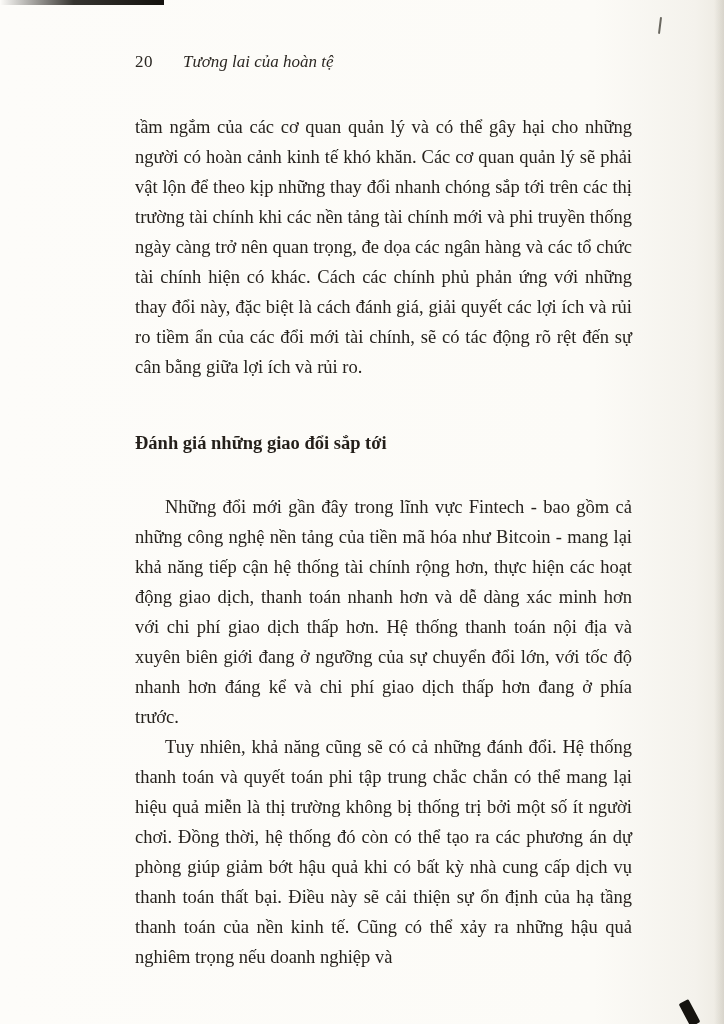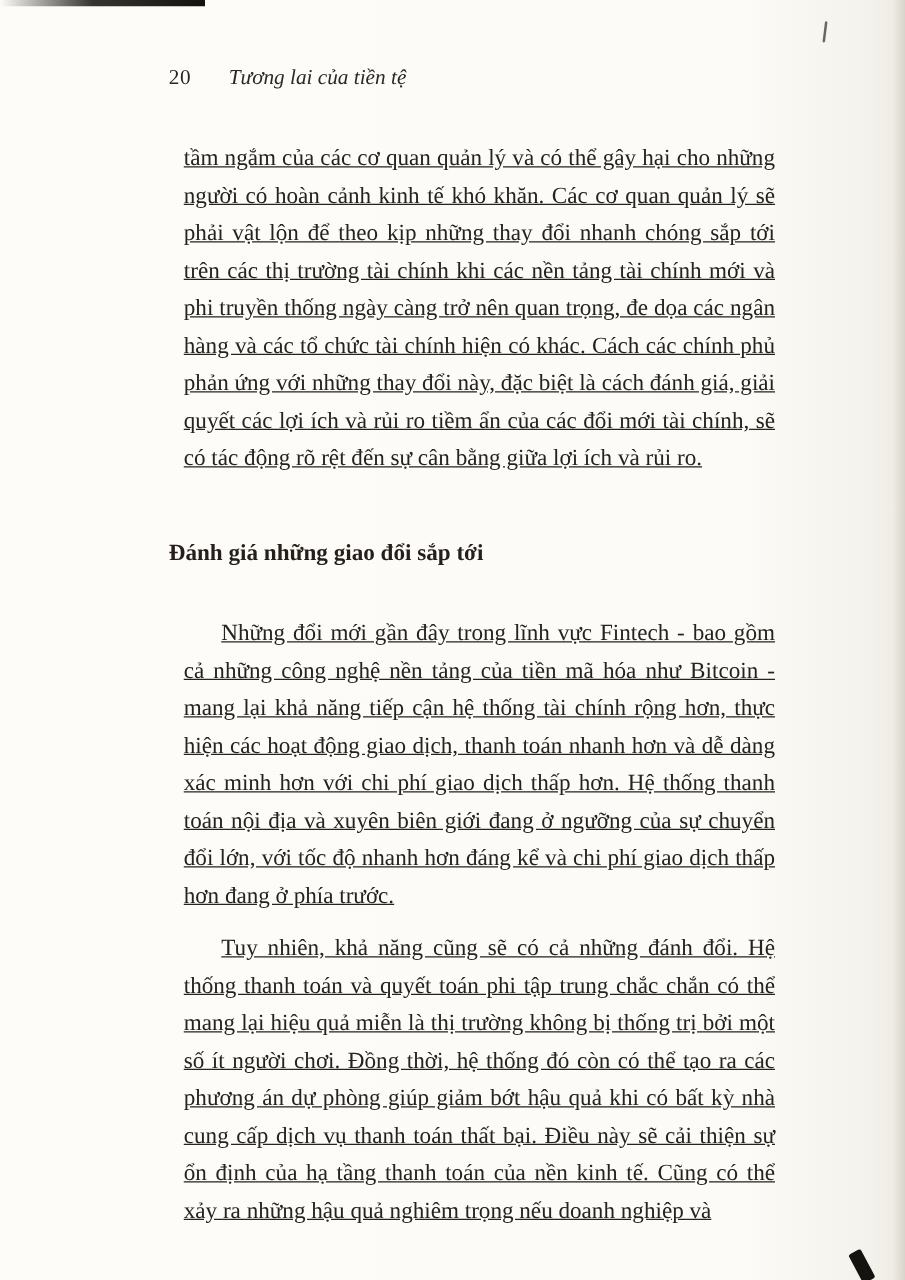--- a/index.html
+++ b/index.html
@@ -40,22 +40,21 @@
     font-style: italic;
     margin-left: 30px;
   }
   .body-text {
     font-size: 18.5px;
     line-height: 30px;
     text-align: justify;
     text-justify: inter-word;
   }
   .para {
-    margin: 12px;
-    text-decoration: underline;
+    margin: 0;
   }
   .para.indent {
     text-indent: 30px;
   }
   .section-heading {
     font-weight: bold;
     font-size: 18.5px;
     margin-top: 46px;
     margin-bottom: 34px;
     color: #241f1a;
@@ -103,21 +102,21 @@
 <body>
 
 <div class="page">
 
   <div class="artifact-right-edge-shadow"></div>
 
   <div class="page-inner">
 
     <div class="page-header">
       <span class="page-number">20</span>
-      <span class="book-title">Tương lai của tiền tệ</span>
+      <span class="book-title">Tương lai của hoàn tệ</span>
     </div>
 
     <div class="body-text">
 
       <p class="para">tầm ngắm của các cơ quan quản lý và có thể gây hại cho những người có hoàn cảnh kinh tế khó khăn. Các cơ quan quản lý sẽ phải vật lộn để theo kịp những thay đổi nhanh chóng sắp tới trên các thị trường tài chính khi các nền tảng tài chính mới và phi truyền thống ngày càng trở nên quan trọng, đe dọa các ngân hàng và các tổ chức tài chính hiện có khác. Cách các chính phủ phản ứng với những thay đổi này, đặc biệt là cách đánh giá, giải quyết các lợi ích và rủi ro tiềm ẩn của các đổi mới tài chính, sẽ có tác động rõ rệt đến sự cân bằng giữa lợi ích và rủi ro.</p>
 
       <div class="section-heading">Đánh giá những giao đổi sắp tới</div>
 
       <p class="para indent">Những đổi mới gần đây trong lĩnh vực Fintech - bao gồm cả những công nghệ nền tảng của tiền mã hóa như Bitcoin - mang lại khả năng tiếp cận hệ thống tài chính rộng hơn, thực hiện các hoạt động giao dịch, thanh toán nhanh hơn và dễ dàng xác minh hơn với chi phí giao dịch thấp hơn. Hệ thống thanh toán nội địa và xuyên biên giới đang ở ngưỡng của sự chuyển đổi lớn, với tốc độ nhanh hơn đáng kể và chi phí giao dịch thấp hơn đang ở phía trước.</p>
 

